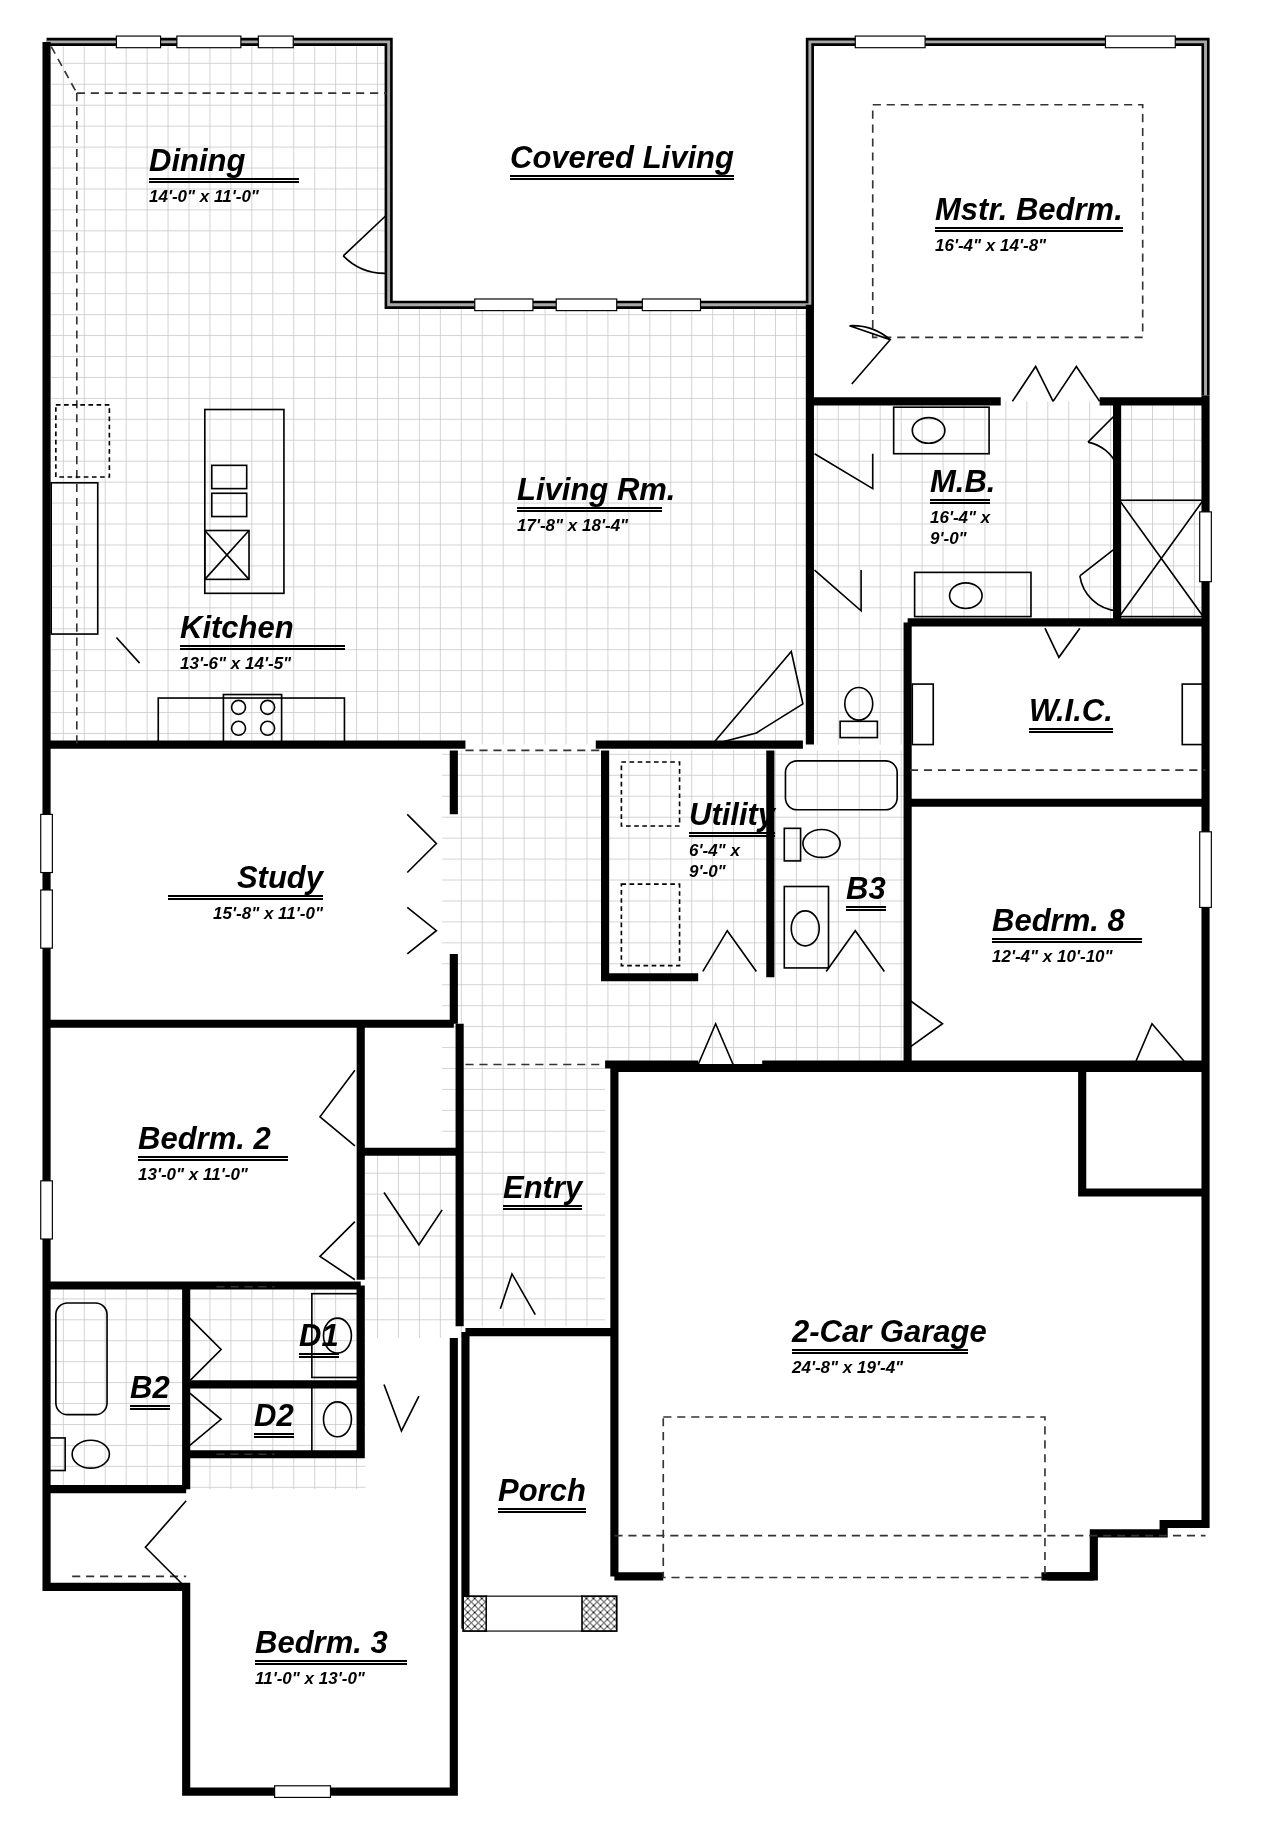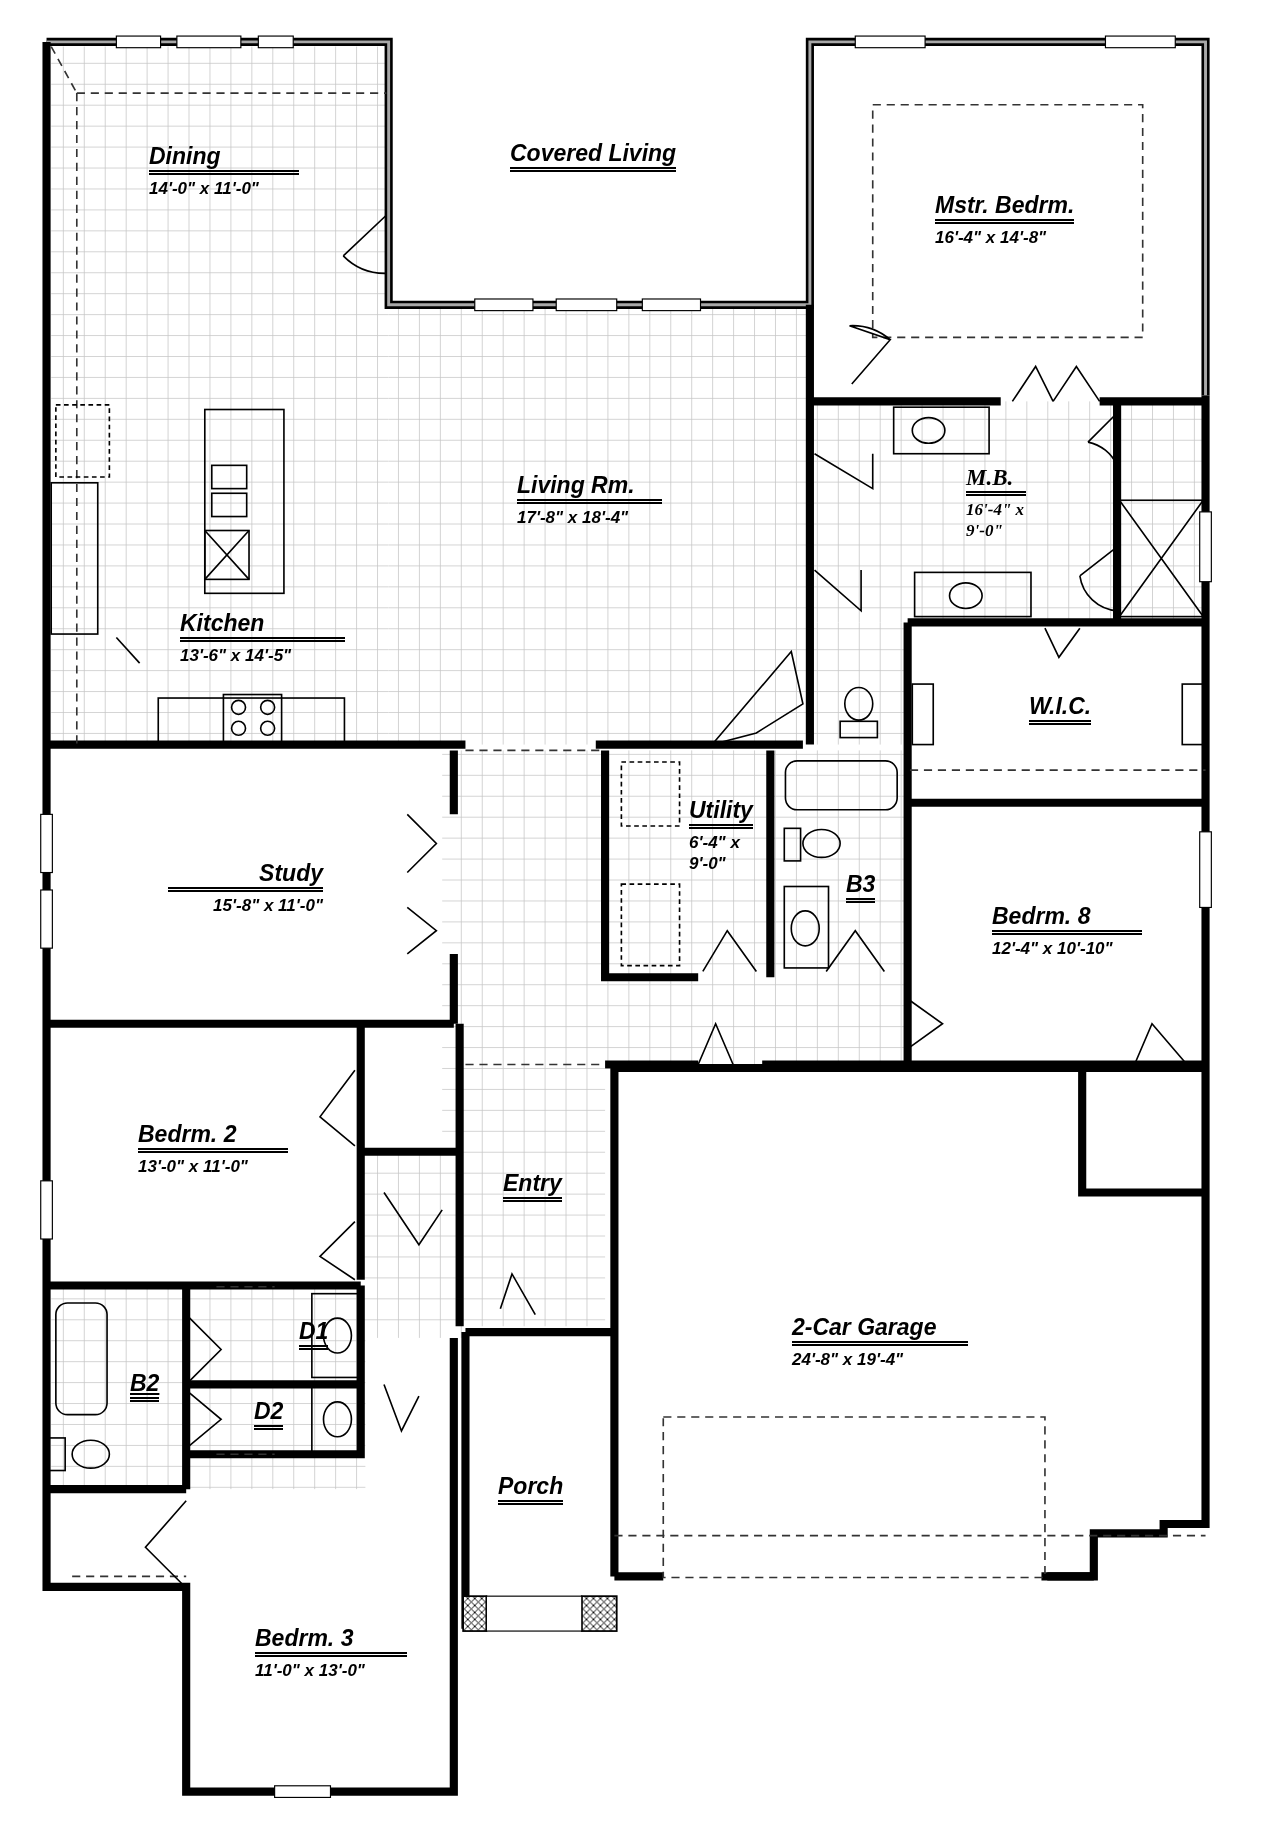--- a/index.html
+++ b/index.html
@@ -4,21 +4,21 @@
 <style>
   html,body{margin:0;padding:0;background:#ffffff;}
   body{width:1280px;height:1830px;overflow:hidden;font-family:"Liberation Sans",sans-serif;}
   #plan{position:absolute;left:0;top:0;width:1280px;height:1830px;}
   .wallfill{fill:none;stroke:#000;stroke-width:7;stroke-linejoin:miter;}
   .wallin{fill:none;stroke:#a8a8a8;stroke-width:2.5;}
   .thin{fill:none;stroke:#000;stroke-width:1.4;}
   .dash{fill:none;stroke:#333;stroke-width:1.4;stroke-dasharray:7 5;}
   .grid{fill:url(#tile);}
   .lbl{position:absolute;font-family:"Liberation Sans",sans-serif;font-style:italic;font-weight:bold;color:#000;line-height:1;white-space:nowrap;}
-  .lbl .name{display:block;font-size:23px;padding-bottom:2px;border-bottom:5px double #000;}
+  .lbl .name{display:block;font-size:31px;padding-bottom:2px;border-bottom:5px double #000;}
   .lbl .dim{display:block;font-size:17px;margin-top:5px;}
 </style>
 </head>
 <body>
 
 <svg id="plan" viewBox="0 0 1100 1573" preserveAspectRatio="none" xmlns="http://www.w3.org/2000/svg">
   <defs>
     <pattern id="tile" width="18" height="18" patternUnits="userSpaceOnUse">
       <rect width="18" height="18" fill="#ffffff"></rect>
       <path d="M18 0 L0 0 0 18" fill="none" stroke="#c6c6c6" stroke-width="1.3"></path>
@@ -204,21 +204,21 @@
   <span class="name">Covered Living</span>
 </div>
 <div class="lbl" style="left:935px;top:194px;">
   <span class="name">Mstr. Bedrm.</span>
   <span class="dim">16'-4" x 14'-8"</span>
 </div>
 <div class="lbl" style="left:517px;top:474px;">
   <span class="name" style="width:145px;">Living Rm.</span>
   <span class="dim">17'-8" x 18'-4"</span>
 </div>
-<div class="lbl" style="left:966px;top:466px;font-family:Liberation Serif, serif;">
+<div class="lbl" style="left:930px;top:466px;">
   <span class="name" style="width:60px;">M.B.</span>
   <span class="dim">16'-4" x</span>
   <span class="dim" style="margin-top:4px;">9'-0"</span>
 </div>
 <div class="lbl" style="left:180px;top:612px;">
   <span class="name" style="width:165px;">Kitchen</span>
   <span class="dim">13'-6" x 14'-5"</span>
 </div>
 <div class="lbl" style="left:1029px;top:695px;">
   <span class="name">W.I.C.</span>
@@ -246,21 +246,21 @@
 <div class="lbl" style="left:503px;top:1172px;">
   <span class="name">Entry</span>
 </div>
 <div class="lbl" style="left:792px;top:1288px;margin-top:28px;">
   <span class="name" style="width:176px;">2-Car Garage</span>
   <span class="dim">24'-8" x 19'-4"</span>
 </div>
 <div class="lbl" style="left:254px;top:1320px;padding-left:45px;">
   <span class="name">D1</span>
 </div>
-<div class="lbl" style="left:130px;top:1372px;text-decoration:underline;">
+<div class="lbl" style="left:130px;top:1372px;">
   <span class="name">B2</span>
 </div>
 <div class="lbl" style="left:254px;top:1400px;">
   <span class="name">D2</span>
 </div>
 <div class="lbl" style="left:498px;top:1475px;">
   <span class="name">Porch</span>
 </div>
 <div class="lbl" style="left:255px;top:1627px;">
   <span class="name" style="width:152px;">Bedrm. 3</span>

